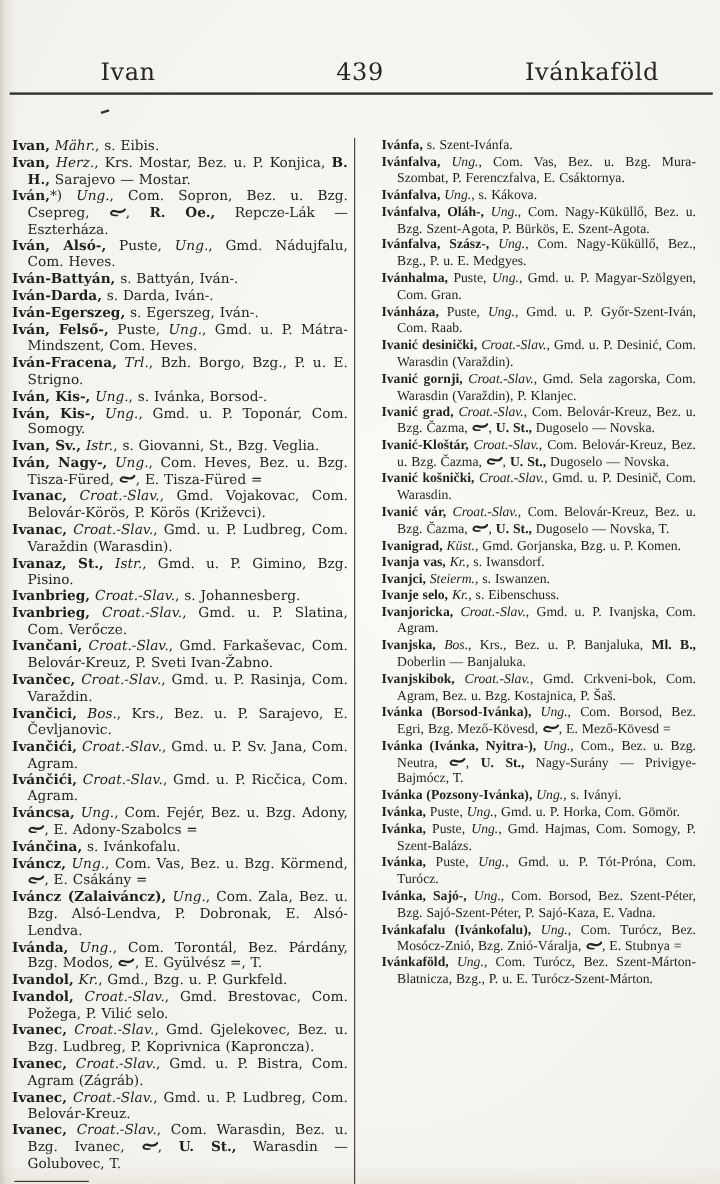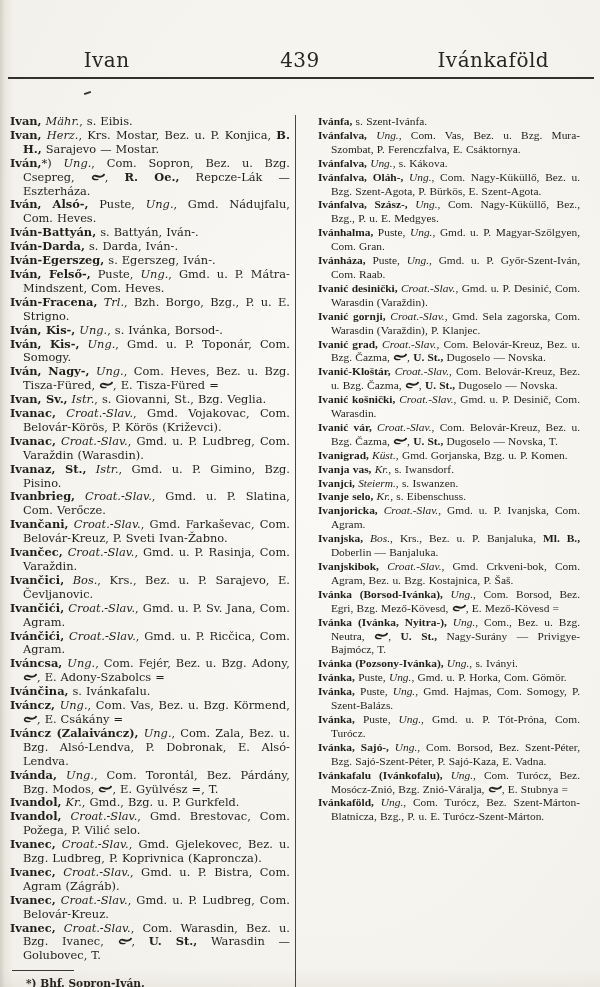--- a/index.html
+++ b/index.html
@@ -127,39 +127,40 @@
               <circle cx="18.6" cy="1.8" r="1.3" fill="#26241e"></circle>
             </svg></span><span class="r">, </span><span class="b">R. Oe.,</span><span class="r"> Repcze-Lák — Eszterháza.</span></p>
         <p class="entry"><span class="b">Iván, Alsó-,</span><span class="r"> Puste, </span><span class="i">Ung.</span><span class="r">, Gmd. Nádujfalu, Com. Heves.</span></p>
         <p class="entry"><span class="b">Iván-Battyán,</span><span class="r"> s. Battyán, Iván-.</span></p>
         <p class="entry"><span class="b">Iván-Darda,</span><span class="r"> s. Darda, Iván-.</span></p>
         <p class="entry"><span class="b">Iván-Egerszeg,</span><span class="r"> s. Egerszeg, Iván-.</span></p>
         <p class="entry"><span class="b">Iván, Felső-,</span><span class="r"> Puste, </span><span class="i">Ung.</span><span class="r">, Gmd. u. P. Mátra-Mindszent, Com. Heves.</span></p>
         <p class="entry"><span class="b">Iván-Fracena,</span><span class="i"> Trl.</span><span class="r">, Bzh. Borgo, Bzg., P. u. E. Strigno.</span></p>
         <p class="entry"><span class="b">Iván, Kis-,</span><span class="i"> Ung.</span><span class="r">, s. Ivánka, Borsod-.</span></p>
         <p class="entry"><span class="b">Iván, Kis-,</span><span class="i"> Ung.</span><span class="r">, Gmd. u. P. Toponár, Com. Somogy.</span></p>
+        <p class="entry"><span class="b">Ivan, Sv.,</span><span class="i"> Istr.</span><span class="r">, s. Giovanni, St., Bzg. Veglia.</span></p>
         <p class="entry"><span class="b">Iván, Nagy-,</span><span class="i"> Ung.</span><span class="r">, Com. Heves, Bez. u. Bzg. Tisza-Füred, </span><span class="horn"><svg width="14" height="9" viewBox="0 0 20 12">
               <path fill="#26241e" d="M1.2 5.2 Q3.5 1.2 8 2.6 Q12 3.9 15 3 Q17.4 2.2 18.3 0.8 L19.6 2.4 Q18 5.4 14.2 6 Q10.4 6.6 7.2 5.2 Q4.4 4 3.5 5.6 Q2.9 6.9 5 7.6 Q7.6 8.4 10.4 7.7 L10.9 9.2 Q6.6 10.6 3.5 9.4 Q0.4 8.2 1.2 5.2 Z"></path>
               <circle cx="18.6" cy="1.8" r="1.3" fill="#26241e"></circle>
             </svg></span><span class="r">, E. Tisza-Füred =</span></p>
-        <p class="entry"><span class="b">Ivan, Sv.,</span><span class="i"> Istr.</span><span class="r">, s. Giovanni, St., Bzg. Veglia.</span></p>
         <p class="entry"><span class="b">Ivanac,</span><span class="i"> Croat.-Slav.</span><span class="r">, Gmd. Vojakovac, Com. Belovár-Körös, P. Körös (Križevci).</span></p>
         <p class="entry"><span class="b">Ivanac,</span><span class="i"> Croat.-Slav.</span><span class="r">, Gmd. u. P. Ludbreg, Com. Varaždin (Warasdin).</span></p>
         <p class="entry"><span class="b">Ivanaz, St.,</span><span class="i"> Istr.</span><span class="r">, Gmd. u. P. Gimino, Bzg. Pisino.</span></p>
+        <p class="entry"><span class="b">Ivanbrieg,</span><span class="i"> Croat.-Slav.</span><span class="r">, s. Johannesberg.</span></p>
         <p class="entry"><span class="b">Ivanbrieg,</span><span class="i"> Croat.-Slav.</span><span class="r">, Gmd. u. P. Slatina, Com. Verőcze.</span></p>
         <p class="entry"><span class="b">Ivančani,</span><span class="i"> Croat.-Slav.</span><span class="r">, Gmd. Farkaševac, Com. Belovár-Kreuz, P. Sveti Ivan-Žabno.</span></p>
         <p class="entry"><span class="b">Ivančec,</span><span class="i"> Croat.-Slav.</span><span class="r">, Gmd. u. P. Rasinja, Com. Varaždin.</span></p>
         <p class="entry"><span class="b">Ivančici,</span><span class="i"> Bos.</span><span class="r">, Krs., Bez. u. P. Sarajevo, E. Čevljanovic.</span></p>
         <p class="entry"><span class="b">Ivančići,</span><span class="i"> Croat.-Slav.</span><span class="r">, Gmd. u. P. Sv. Jana, Com. Agram.</span></p>
         <p class="entry"><span class="b">Ivánčići,</span><span class="i"> Croat.-Slav.</span><span class="r">, Gmd. u. P. Ricčica, Com. Agram.</span></p>
         <p class="entry"><span class="b">Iváncsa,</span><span class="i"> Ung.</span><span class="r">, Com. Fejér, Bez. u. Bzg. Adony, </span><span class="horn"><svg width="14" height="9" viewBox="0 0 20 12">
               <path fill="#26241e" d="M1.2 5.2 Q3.5 1.2 8 2.6 Q12 3.9 15 3 Q17.4 2.2 18.3 0.8 L19.6 2.4 Q18 5.4 14.2 6 Q10.4 6.6 7.2 5.2 Q4.4 4 3.5 5.6 Q2.9 6.9 5 7.6 Q7.6 8.4 10.4 7.7 L10.9 9.2 Q6.6 10.6 3.5 9.4 Q0.4 8.2 1.2 5.2 Z"></path>
               <circle cx="18.6" cy="1.8" r="1.3" fill="#26241e"></circle>
             </svg></span><span class="r">, E. Adony-Szabolcs =</span></p>
-        <p class="entry"><span class="b">Ivánčina,</span><span class="r"> s. Ivánkafalu.</span></p>
+        <p class="entry"><span class="b">Ivánčina,</span><span class="r"> s. Ivánkofalu.</span></p>
         <p class="entry"><span class="b">Iváncz,</span><span class="i"> Ung.</span><span class="r">, Com. Vas, Bez. u. Bzg. Körmend, </span><span class="horn"><svg width="14" height="9" viewBox="0 0 20 12">
               <path fill="#26241e" d="M1.2 5.2 Q3.5 1.2 8 2.6 Q12 3.9 15 3 Q17.4 2.2 18.3 0.8 L19.6 2.4 Q18 5.4 14.2 6 Q10.4 6.6 7.2 5.2 Q4.4 4 3.5 5.6 Q2.9 6.9 5 7.6 Q7.6 8.4 10.4 7.7 L10.9 9.2 Q6.6 10.6 3.5 9.4 Q0.4 8.2 1.2 5.2 Z"></path>
               <circle cx="18.6" cy="1.8" r="1.3" fill="#26241e"></circle>
             </svg></span><span class="r">, E. Csákány =</span></p>
         <p class="entry"><span class="b">Iváncz (Zalaiváncz),</span><span class="i"> Ung.</span><span class="r">, Com. Zala, Bez. u. Bzg. Alsó-Lendva, P. Dobronak, E. Alsó-Lendva.</span></p>
         <p class="entry"><span class="b">Ivánda,</span><span class="i"> Ung.</span><span class="r">, Com. Torontál, Bez. Párdány, Bzg. Modos, </span><span class="horn"><svg width="14" height="9" viewBox="0 0 20 12">
               <path fill="#26241e" d="M1.2 5.2 Q3.5 1.2 8 2.6 Q12 3.9 15 3 Q17.4 2.2 18.3 0.8 L19.6 2.4 Q18 5.4 14.2 6 Q10.4 6.6 7.2 5.2 Q4.4 4 3.5 5.6 Q2.9 6.9 5 7.6 Q7.6 8.4 10.4 7.7 L10.9 9.2 Q6.6 10.6 3.5 9.4 Q0.4 8.2 1.2 5.2 Z"></path>
               <circle cx="18.6" cy="1.8" r="1.3" fill="#26241e"></circle>
             </svg></span><span class="r">, E. Gyülvész =, T.</span></p>
         <p class="entry"><span class="b">Ivandol,</span><span class="i"> Kr.</span><span class="r">, Gmd., Bzg. u. P. Gurkfeld.</span></p>

